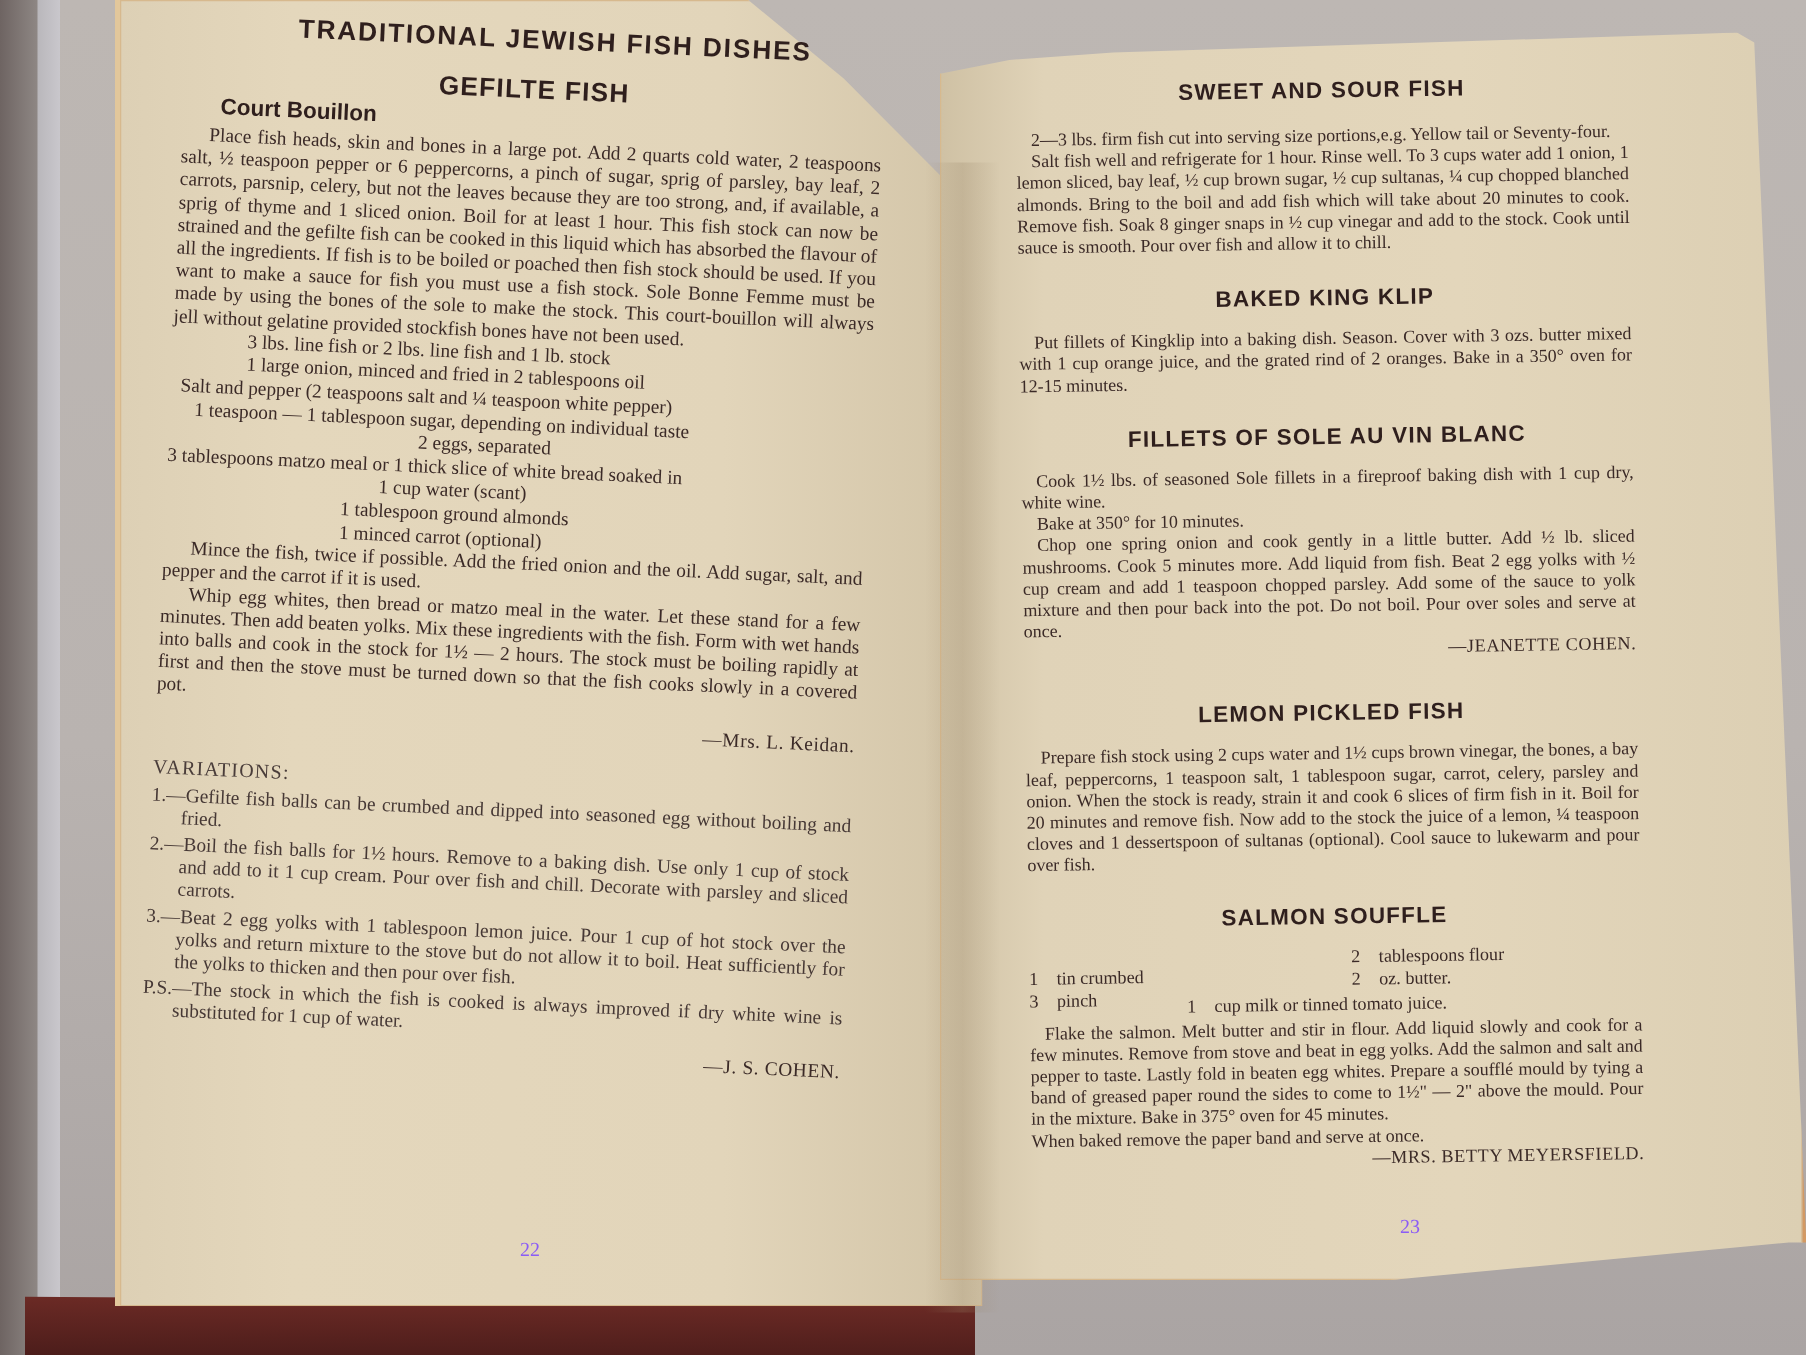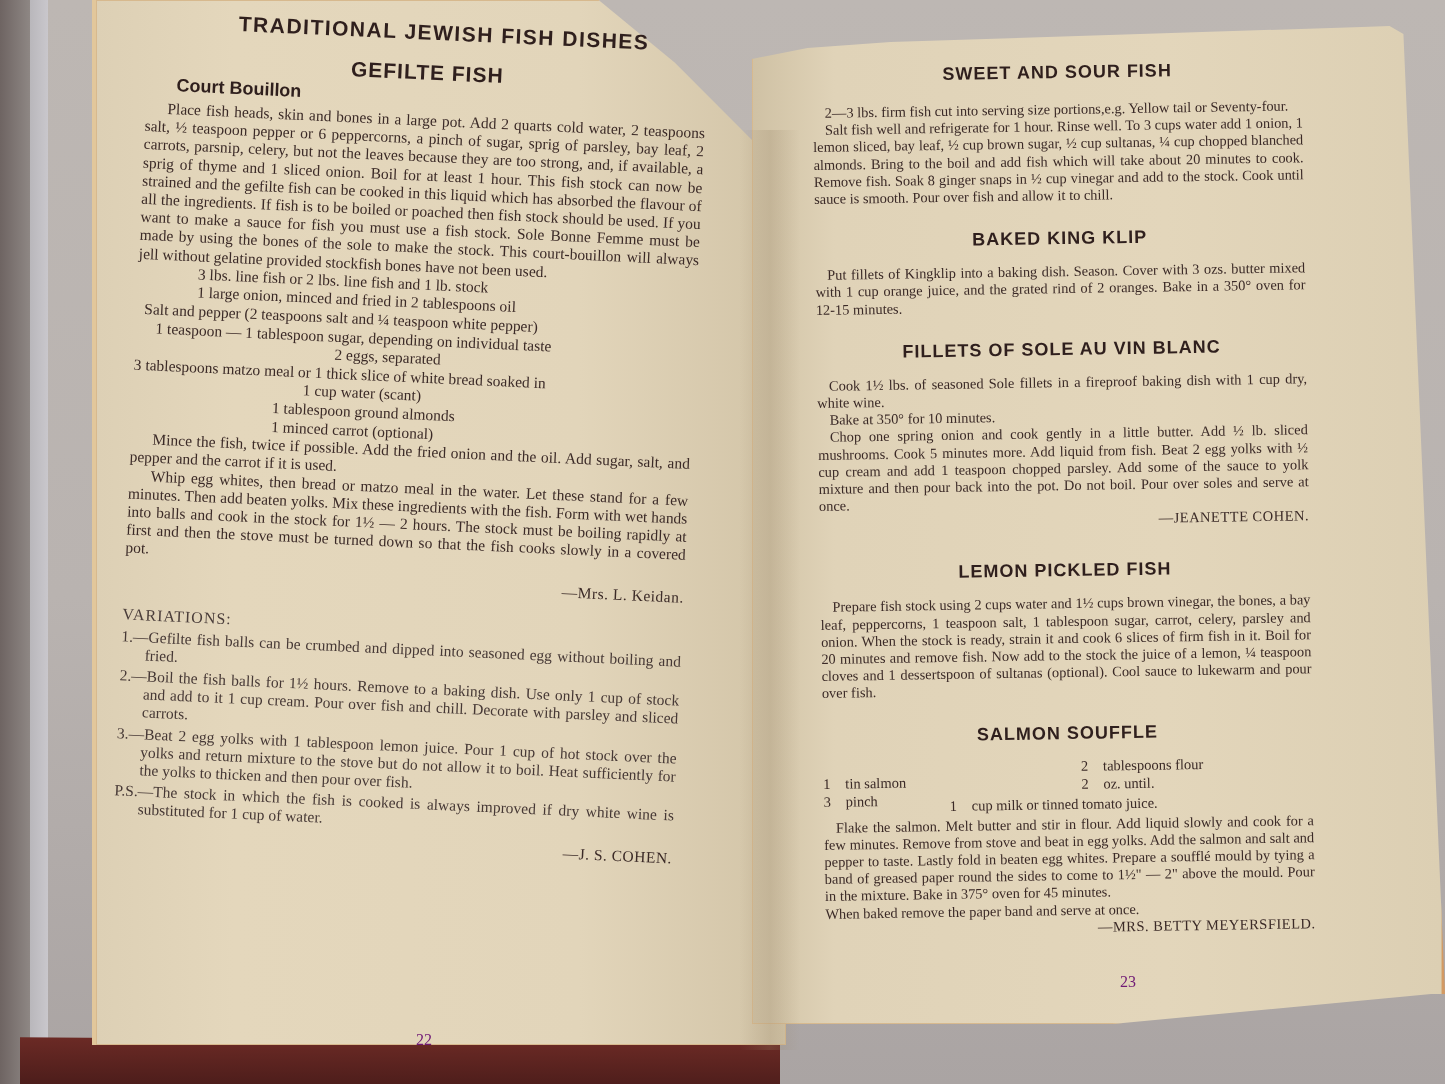--- a/index.html
+++ b/index.html
@@ -136,23 +136,23 @@
       line-height: 18.2px;
       padding-left: 24px;
       text-indent: -24px;
       text-align: justify;
       margin: 0 0 3px 0;
       color: #463835;
     }
     .page-number {
       position: absolute;
       font-size: 16px;
-      color: #701a75;
-    }
-    .pn-left { left: 416px; top: 992px; margin-top: 39px; }
+      color: #8b5cf6;
+    }
+    .pn-left { left: 416px; top: 992px; }
     .pn-right { left: 1120px; top: 973px; }
     .r-title {
       font-size: 18px;
       margin: 10px 0 14px 0;
     }
     .r-title-first { margin-top: 0; margin-bottom: 18px; }
     .r-para {
       font-size: 14.4px;
       line-height: 17.2px;
       text-align: justify;
@@ -240,30 +240,30 @@
   <p class="r-sig">—JEANETTE COHEN.</p>
   <div class="spacer-m"></div>
 
   <div class="section-title r-title">LEMON PICKLED FISH</div>
   <p class="r-para">Prepare fish stock using 2 cups water and 1½ cups brown vinegar, the bones, a bay leaf, peppercorns, 1 teaspoon salt, 1 tablespoon sugar, carrot, celery, parsley and onion. When the stock is ready, strain it and cook 6 slices of firm fish in it. Boil for 20 minutes and remove fish. Now add to the stock the juice of a lemon, ¼ teaspoon cloves and 1 dessertspoon of sultanas (optional). Cool sauce to lukewarm and pour over fish.</p>
   <div class="spacer-s"></div>
 
   <div class="section-title r-title">SALMON SOUFFLE</div>
   <div class="souffle-ingredients">
     <div class="si" style="left:0; top:14px;">
-      <span class="qty">1</span><span>tin salmon</span>
+      <span class="qty">1</span><span>tin crumbed</span>
     </div>
     <div class="si" style="left:0; top:32px;">
       <span class="qty">3</span><span>pinch</span>
     </div>
     <div class="si" style="left:258px; top:0;">
       <span class="qty">2</span><span>tablespoons flour</span>
     </div>
     <div class="si" style="left:258px; top:18px;">
-      <span class="qty">2</span><span>oz. until.</span>
+      <span class="qty">2</span><span>oz. butter.</span>
     </div>
     <div class="si" style="left:126px; top:38px;">
       <span class="qty">1</span><span>cup milk or tinned tomato juice.</span>
     </div>
   </div>
   <p class="r-para">Flake the salmon. Melt butter and stir in flour. Add liquid slowly and cook for a few minutes. Remove from stove and beat in egg yolks. Add the salmon and salt and pepper to taste. Lastly fold in beaten egg whites. Prepare a soufflé mould by tying a band of greased paper round the sides to come to 1½" — 2" above the mould. Pour in the mixture. Bake in 375° oven for 45 minutes.</p>
   <p class="r-para noindent">When baked remove the paper band and serve at once.</p>
   <p class="r-sig">—MRS. BETTY MEYERSFIELD.</p>
 </div>
 <div class="page-number pn-right">23</div>

